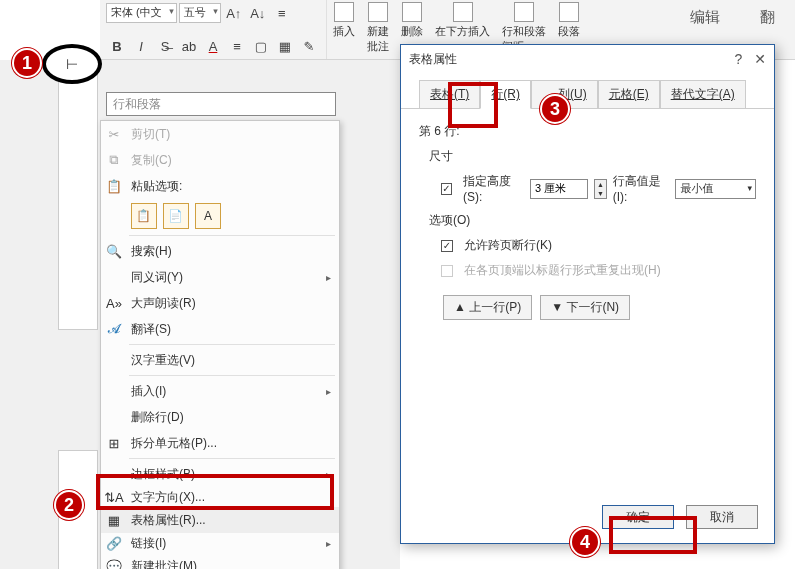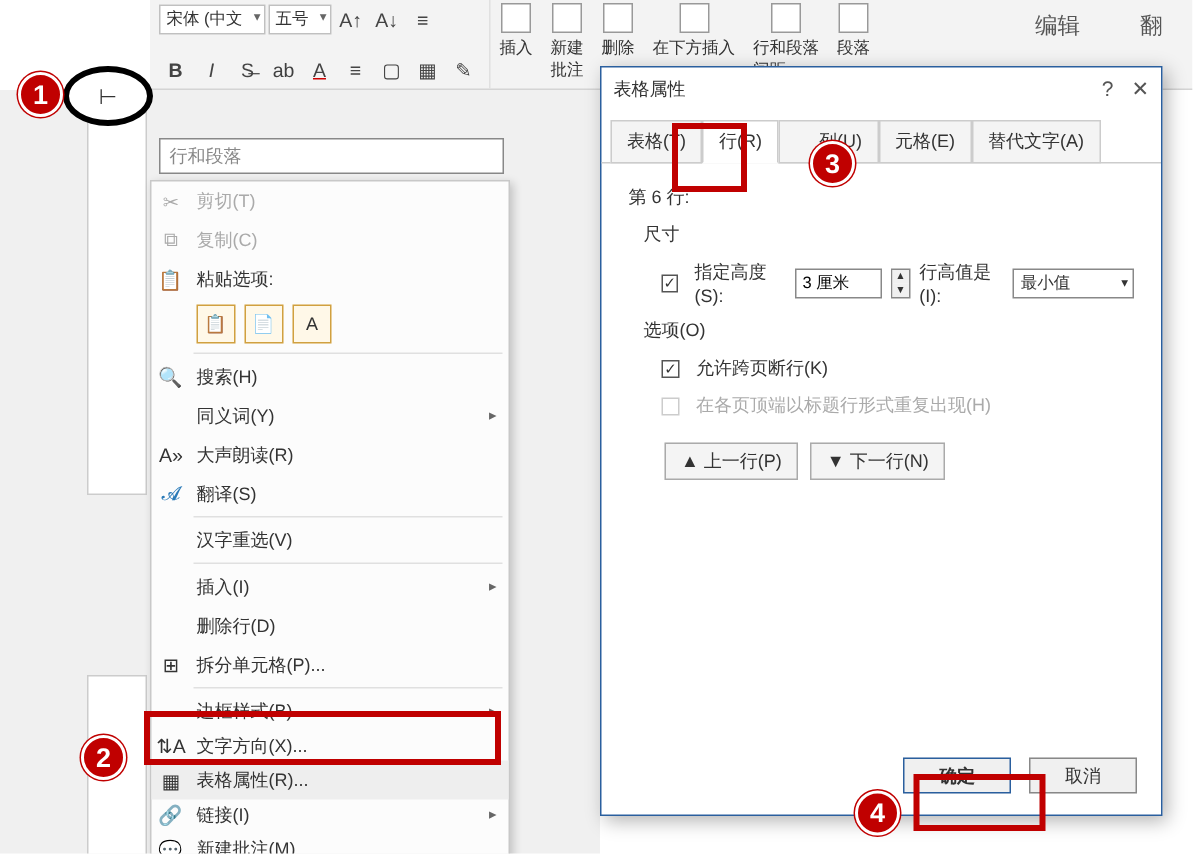--- a/index.html
+++ b/index.html
@@ -32,37 +32,37 @@
 .ctx-icon { width: 18px; height: 18px; display: flex; align-items: center; justify-content: center; font-size: 13px; }
 .ctx-sub { margin-left: auto; font-size: 10px; color: #666; }
 .ctx-sep { height: 1px; background: #e0e0e0; margin: 2px 4px 2px 28px; }
 .paste-row { display: flex; gap: 6px; padding: 4px 0 4px 30px; }
 .paste-opt { width: 26px; height: 26px; border: 1px solid #d0a040; background: #fff8e8; display: flex; align-items: center; justify-content: center; font-size: 12px; }
 
 
 .dialog { position: absolute; top: 44px; left: 400px; width: 375px; height: 500px; background: #fff; border: 1px solid #2a5f9e; box-shadow: 3px 3px 12px rgba(0,0,0,0.3); }
 .dlg-title { height: 28px; display: flex; align-items: center; padding: 0 8px; font-size: 12px; }
 .dlg-title-btns { margin-left: auto; display: flex; gap: 12px; font-size: 14px; color: #555; }
-.dlg-tabs { display: flex; padding: 6px 6px 0; border-bottom: 1px solid #ccc; gap: 0; }
+.dlg-tabs { display: flex; padding: 6px 18px 0; border-bottom: 1px solid #ccc; gap: 0; text-decoration: underline; }
 .dlg-tab { padding: 5px 10px; border: 1px solid #ccc; background: #f4f4f4; font-size: 12px; position: relative; top: 1px; }
 .dlg-tab.active { background: #fff; border-bottom: 1px solid #fff; }
 .dlg-body { padding: 14px 18px; }
 .dlg-label { font-size: 12px; margin-bottom: 8px; }
 .dlg-section { margin-left: 10px; margin-bottom: 16px; }
 .dlg-row { display: flex; align-items: center; gap: 6px; margin-bottom: 8px; font-size: 12px; }
 .num-input { width: 58px; height: 20px; border: 1px solid #888; padding: 1px 4px; font-size: 11px; }
 .spin { width: 14px; height: 20px; border: 1px solid #888; display: flex; flex-direction: column; }
 .spin div { flex: 1; display: flex; align-items: center; justify-content: center; font-size: 7px; background: #f0f0f0; }
 .sel { width: 88px; height: 20px; border: 1px solid #888; padding: 1px 4px; font-size: 11px; position: relative; }
 .sel::after { content: "▾"; position: absolute; right: 3px; top: 3px; font-size: 9px; }
 .chk { width: 12px; height: 12px; border: 1px solid #555; display: inline-flex; align-items: center; justify-content: center; font-size: 10px; margin-right: 5px; }
 .nav-btn { padding: 3px 10px; border: 1px solid #aaa; background: #f4f4f4; font-size: 12px; }
 .dlg-footer { position: absolute; bottom: 14px; right: 16px; display: flex; gap: 12px; align-items: center; }
 .dlg-btn { width: 72px; height: 24px; border: 1px solid #888; background: #f0f0f0; font-size: 12px; display: flex; align-items: center; justify-content: center; }
-.dlg-btn.primary { border: 1px solid #2a5f9e; font-weight: bold; }
+.dlg-btn.primary { border: 1px solid #2a5f9e; }
 
 
 .callout { position: absolute; width: 30px; height: 30px; border-radius: 50%; background: #c00000; color: #fff; font-weight: bold; font-size: 18px; display: flex; align-items: center; justify-content: center; border: 2px solid #fff; box-shadow: 0 0 0 1px #c00000; z-index: 50; }
 .red-box { position: absolute; border: 4px solid #c00000; z-index: 40; pointer-events: none; }
 </style>
 </head>
 <body>
 
 <div class="ribbon">
   <div class="ribbon-group" style="flex-direction:column;gap:4px;justify-content:space-between;">

